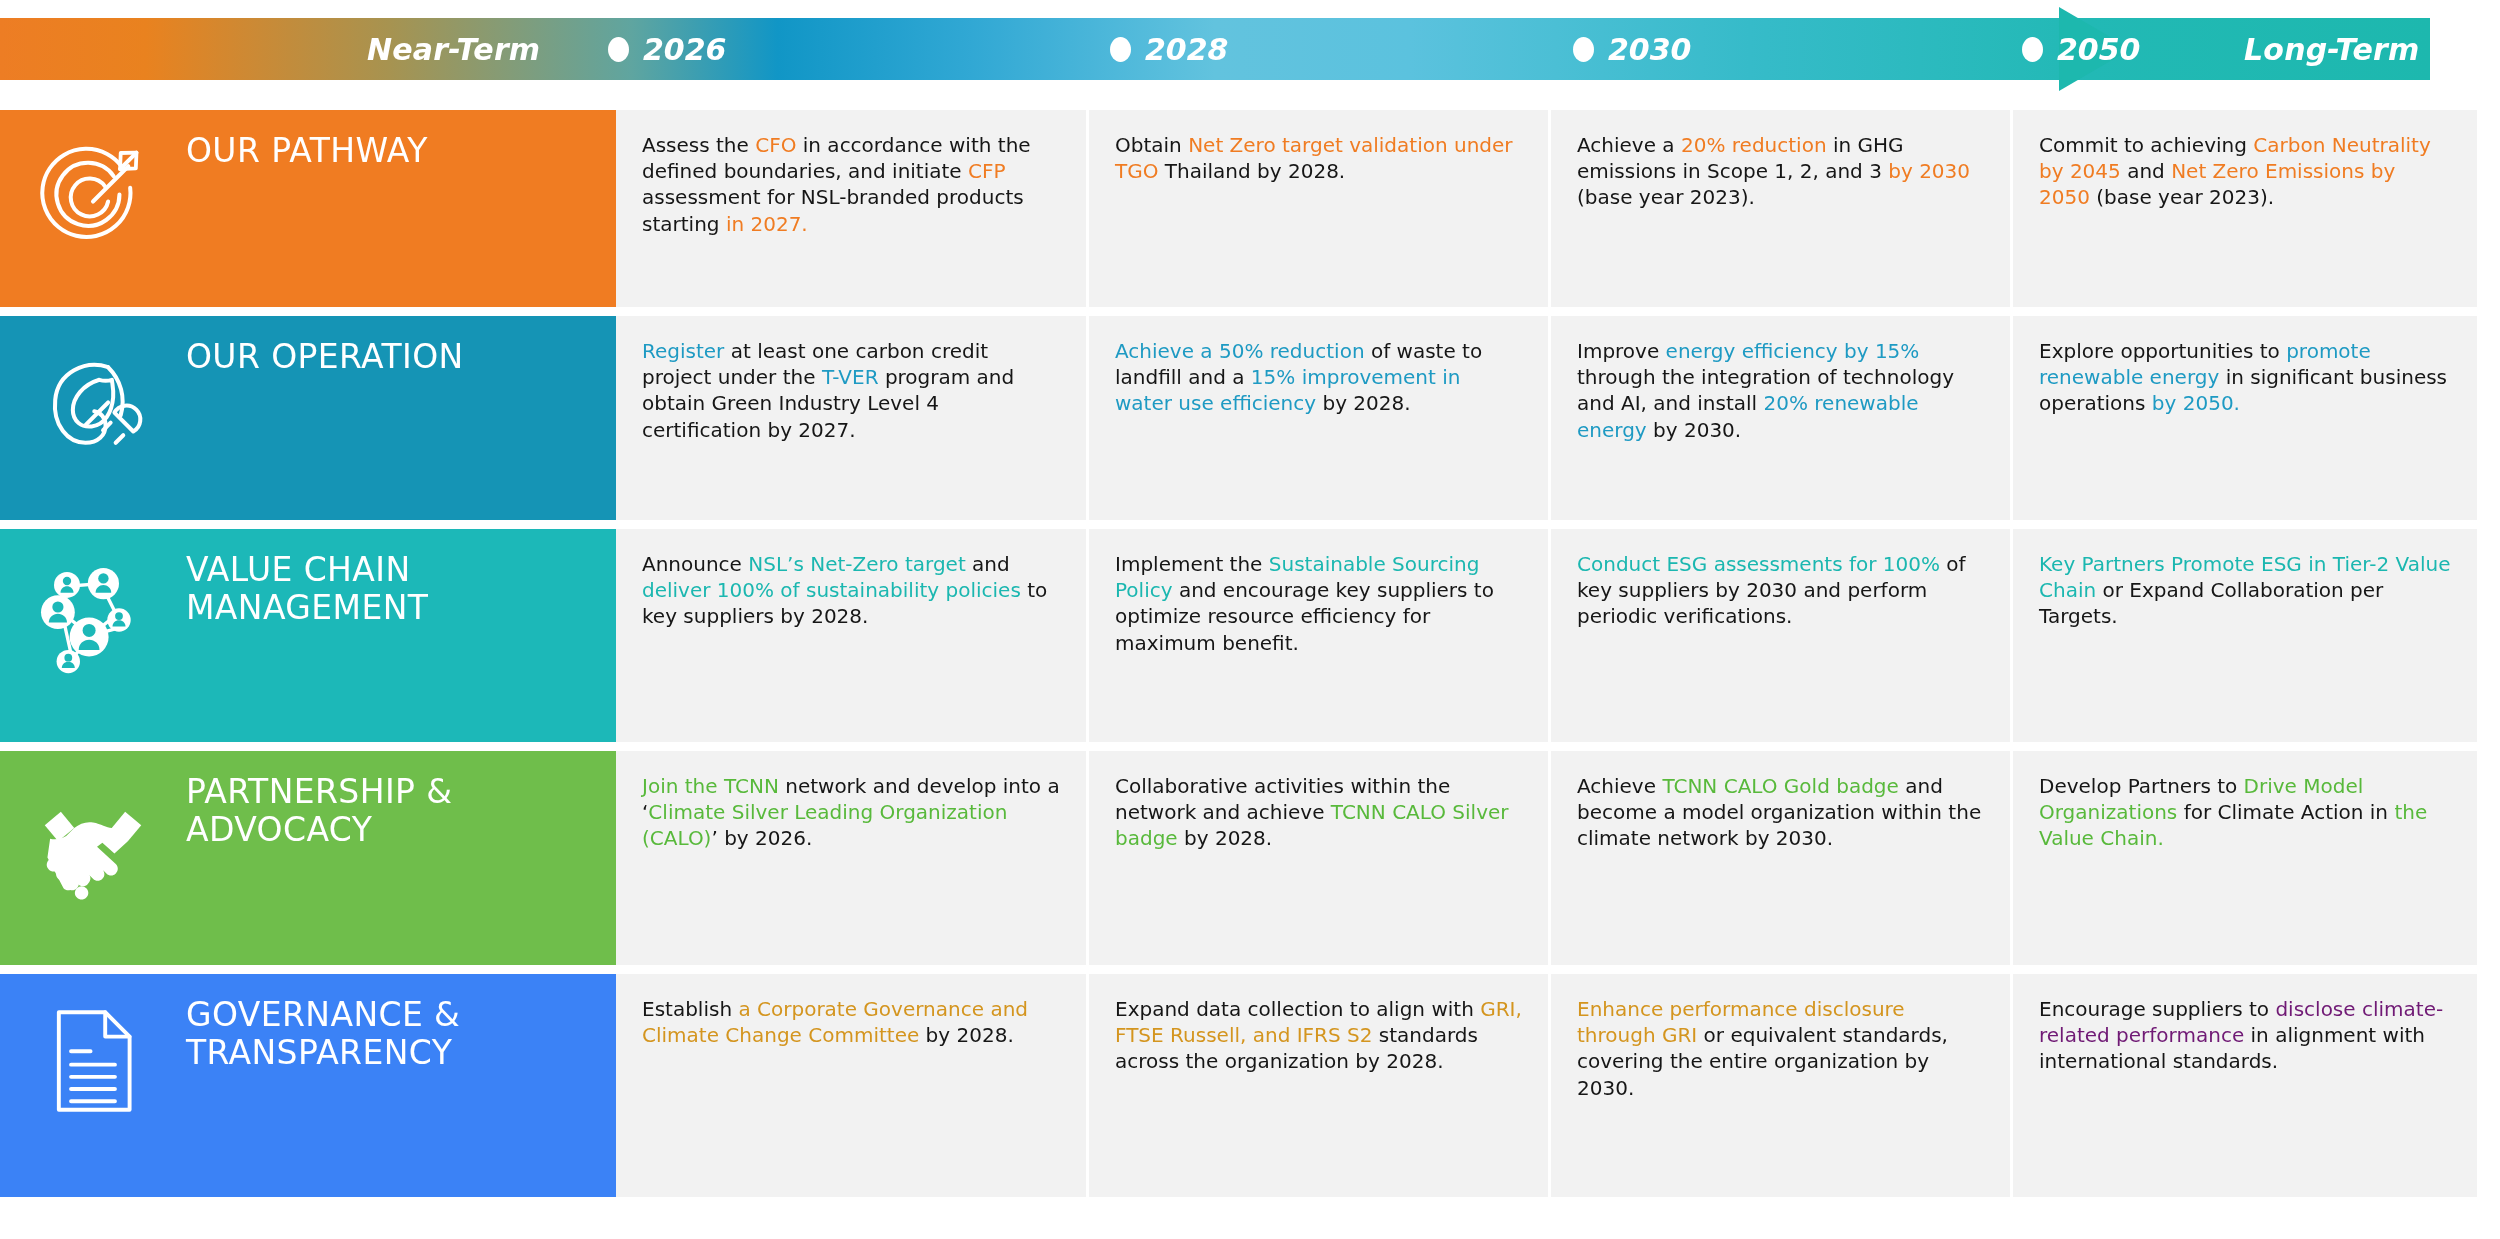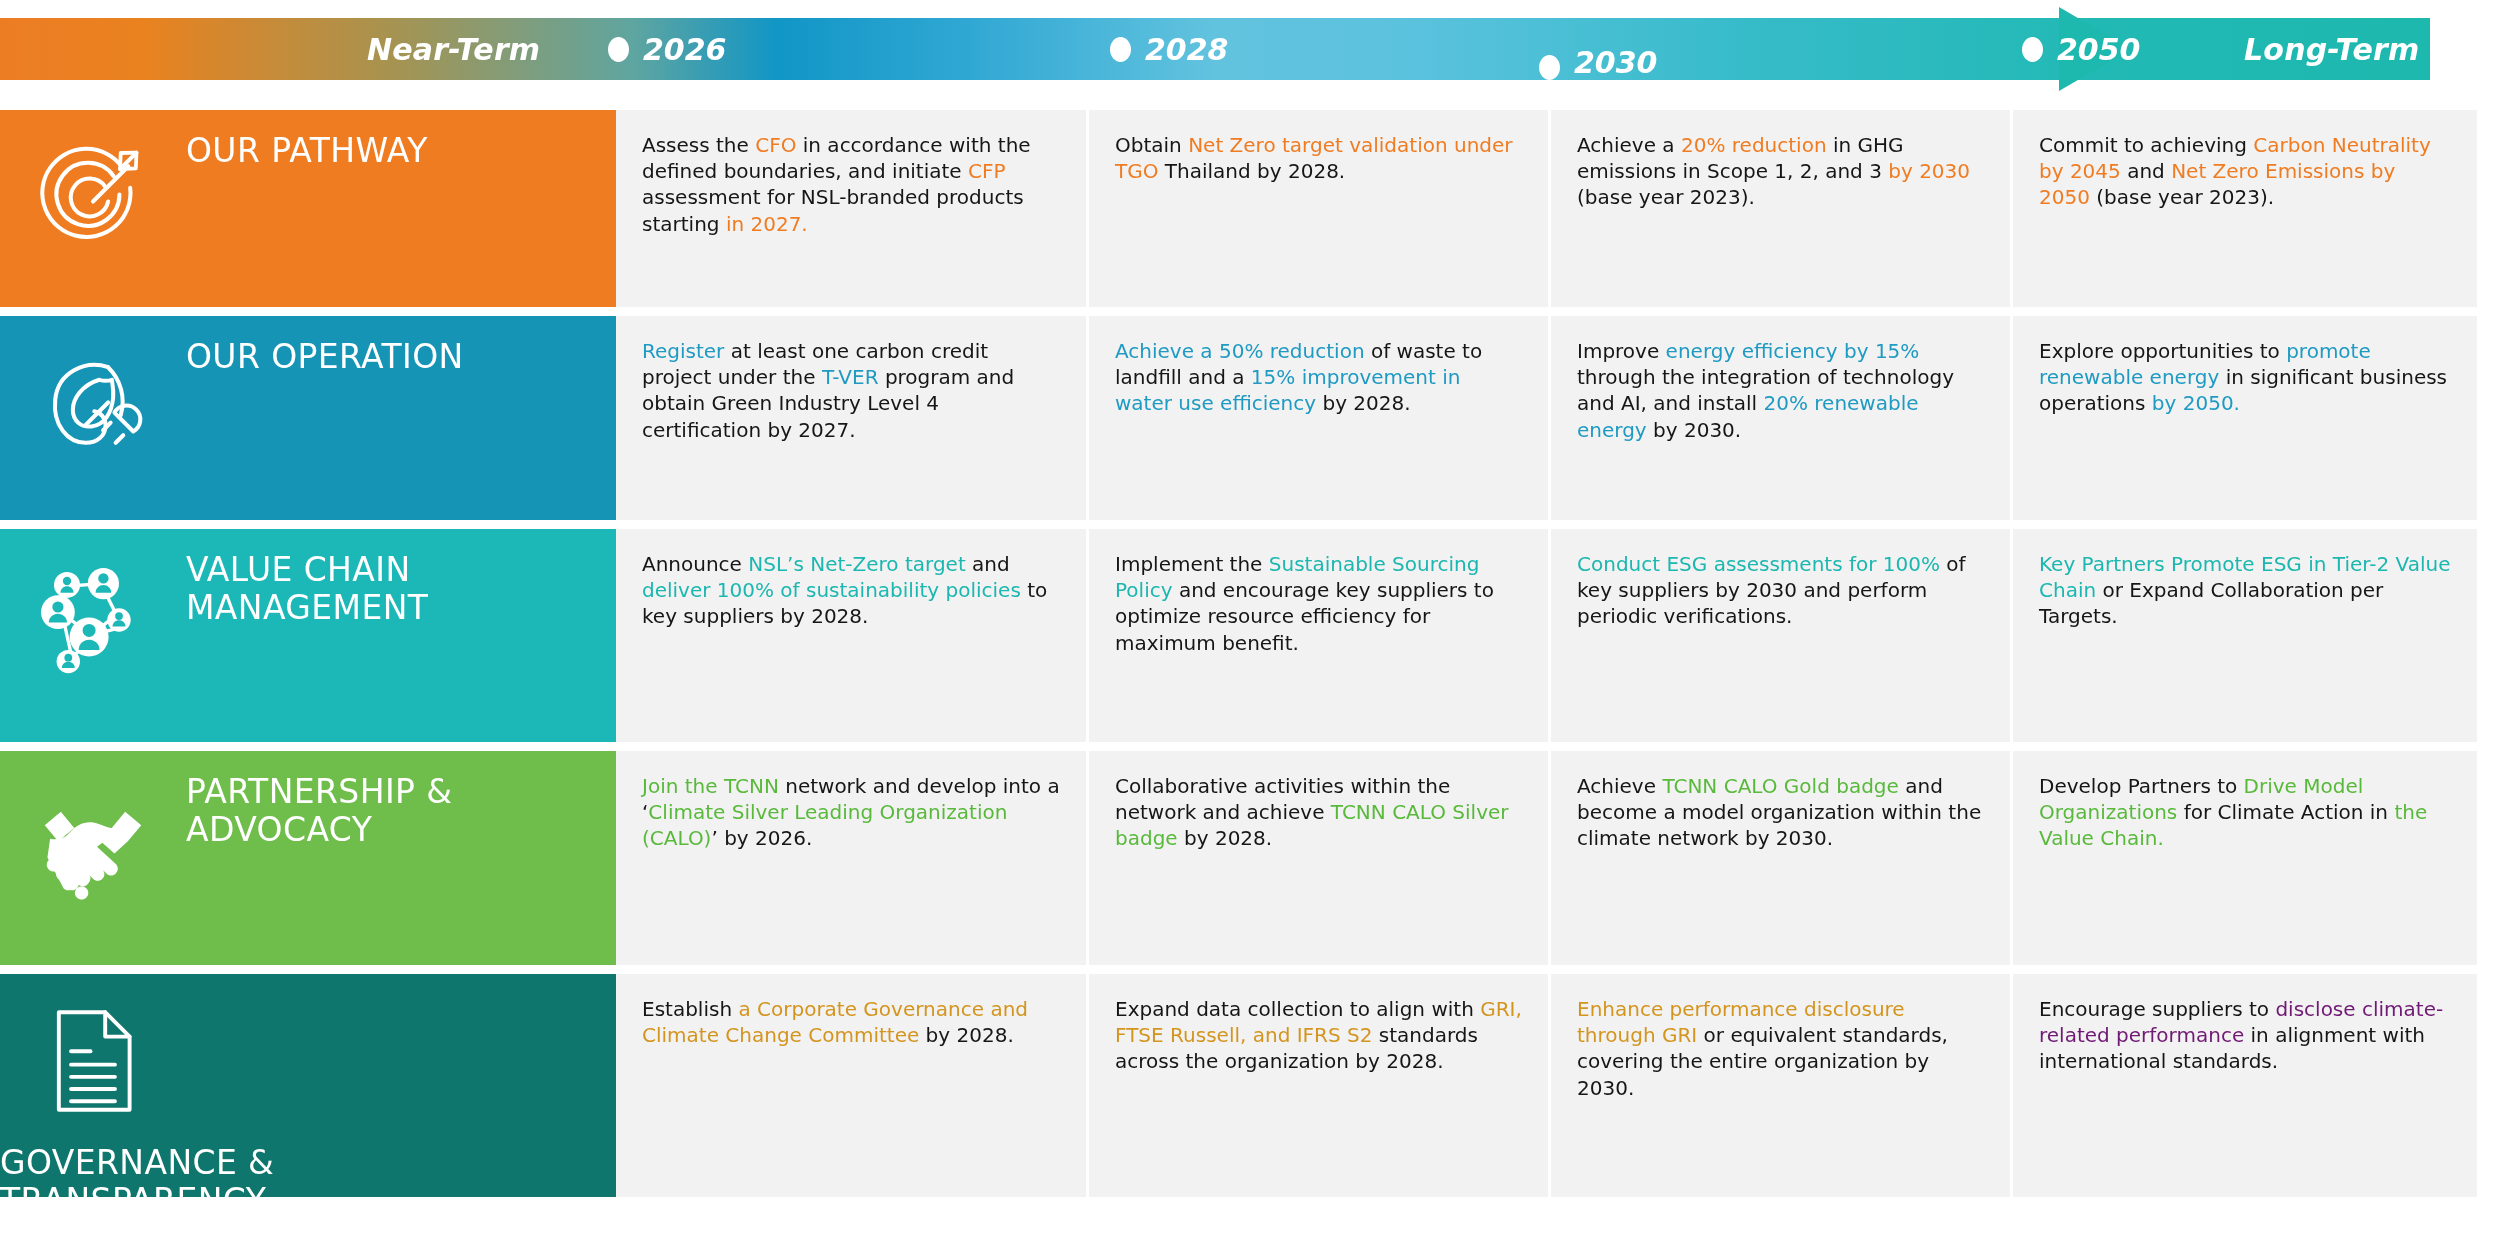--- a/index.html
+++ b/index.html
@@ -34,21 +34,21 @@
   .tl-long{left:2244px;}
   .tl-mark{
     position:absolute;top:0;height:62px;display:flex;align-items:center;gap:14px;
     color:#ffffff;font-weight:bold;font-size:30px;white-space:nowrap;font-style:italic;
   }
   .tl-dot{
     width:21px;height:25px;border-radius:50%;background:#ffffff;display:inline-block;flex:0 0 auto;
   }
   .tl-m0{left:608px;}
   .tl-m1{left:1110px;}
-  .tl-m2{left:1539px;align-items:flex-end;}
+  .tl-m2{left:1573px;}
   .tl-m3{left:2022px;}
 
   
   .grid{position:absolute;left:0;top:110px;width:2500px;}
   .row{position:relative;display:flex;align-items:stretch;margin-bottom:9px;}
 
   .cat{
     position:relative;
     flex:0 0 616px;width:616px;
     display:flex;align-items:flex-start;
@@ -223,21 +223,21 @@
 ADVOCACY</div>
         </div>
         <div class="cells">
           <div class="cell c1"><span class="hl" style="color: rgb(88, 185, 59);">Join the TCNN</span><span> network and develop into a ‘</span><span class="hl" style="color: rgb(88, 185, 59);">Climate Silver Leading Organization (CALO)</span><span>’ by 2026.</span></div>
           <div class="cell c2"><span>Collaborative activities within the network and achieve </span><span class="hl" style="color: rgb(88, 185, 59);">TCNN CALO Silver badge</span><span> by 2028.</span></div>
           <div class="cell c3"><span>Achieve </span><span class="hl" style="color: rgb(88, 185, 59);">TCNN CALO Gold badge</span><span> and become a model organization within the climate network by 2030.</span></div>
           <div class="cell c4"><span>Develop Partners to </span><span class="hl" style="color: rgb(88, 185, 59);">Drive Model Organizations</span><span> for Climate Action in </span><span class="hl" style="color: rgb(88, 185, 59);">the Value Chain.</span></div>
         </div>
       </div>
       <div class="row row-4">
-        <div class="cat" style="background: #0f766e; flex-direction: column;">
+        <div class="cat" style="background: #3b82f6;">
           <div class="cat-icon">
             <svg width="122" height="122" viewBox="0 0 100 100" fill="none" stroke="#fff" stroke-width="3.2" stroke-linecap="round" stroke-linejoin="round">
       <path d="M22 10h38l20 20v60H22z"></path>
       <path d="M60 10v20h20"></path>
       <path d="M32 42h16 M32 53h36 M32 63h36 M32 73h36 M32 83h36"></path>
     </svg>
           </div>
           <div class="cat-title">GOVERNANCE &amp;
 TRANSPARENCY</div>
         </div>

